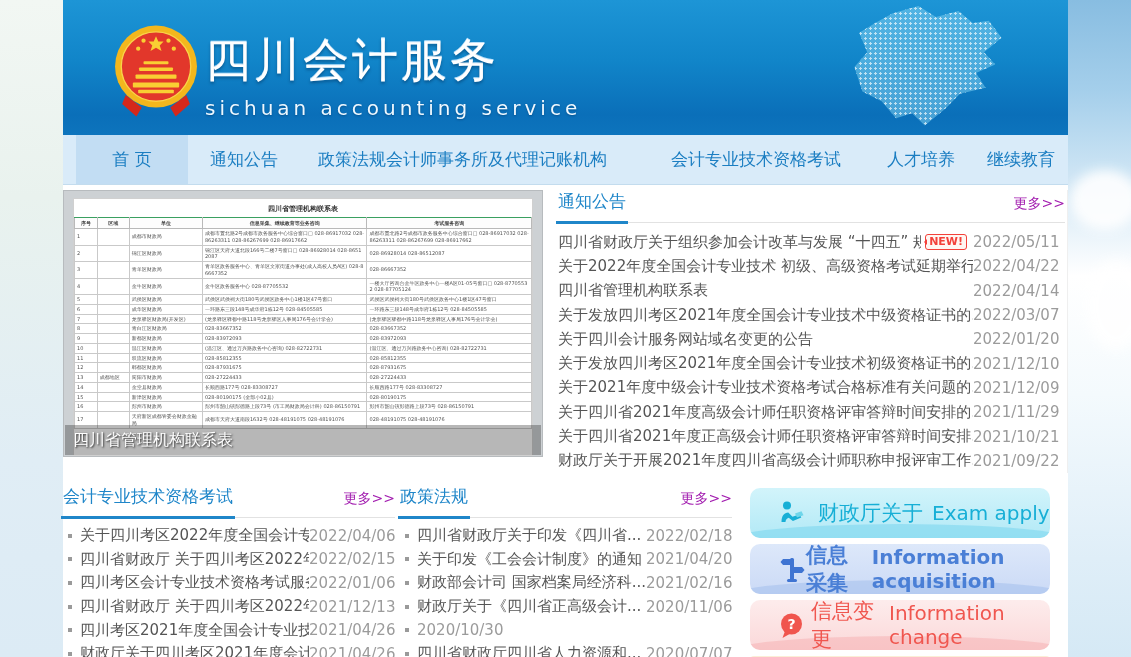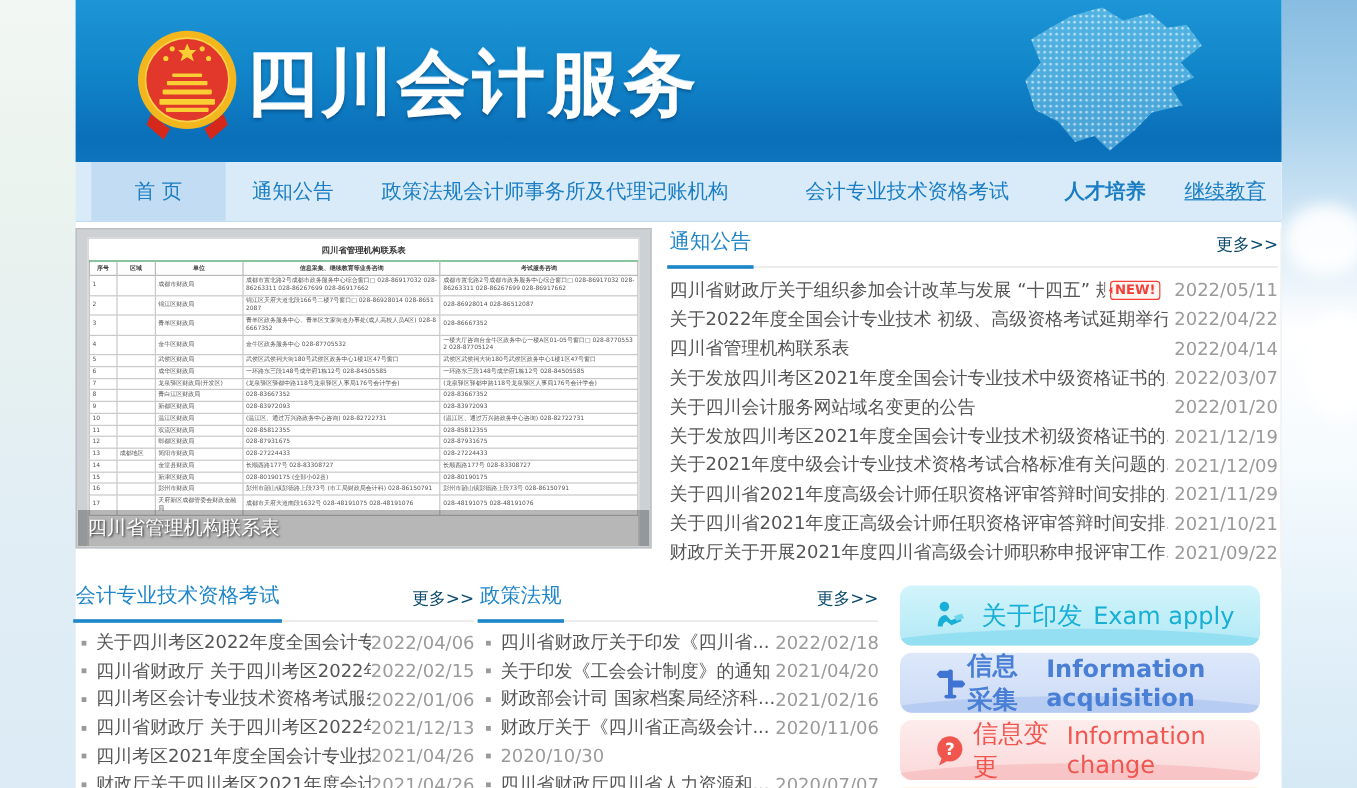--- a/index.html
+++ b/index.html
@@ -14,37 +14,37 @@
   .cloud { position:absolute; background:#fff; border-radius:50%; filter:blur(6px); opacity:.9; }
 
   
   .page { position:absolute; left:63px; top:0; width:1005px; height:657px; background:#fff; }
 
   
   .header { position:relative; height:135px; overflow:hidden;
             background:linear-gradient(180deg,#1d95d6 0%,#1185c9 45%,#0a6fb9 85%,#0d74bd 100%); }
   .emblem { position:absolute; left:47px; top:22px; width:92px; height:98px; }
   .title-block { position:absolute; left:142px; top:30px; }
-  .site-title { color:#ffffff; font-size:60px; font-weight:bold; letter-spacing:3px;
+  .site-title { color:#ffffff; font-size:46px; font-weight:normal; letter-spacing:3px;
                 text-shadow:0 2px 3px rgba(0,40,80,.45), 0 -1px 0 #bfe6ff; }
   .site-sub { color:#eef8ff; font-size:20px; letter-spacing:4px; margin-top:4px;
               text-shadow:0 1px 2px rgba(0,40,80,.4); }
   .sichuan-map { position:absolute; left:785px; top:6px; width:160px; height:122px;
                  background-color:rgba(125,205,238,.55);
                  background-image:radial-gradient(rgba(255,255,255,.65) 1px, transparent 1.4px);
                  background-size:5px 5px;
                  clip-path:polygon(28% 6%,44% 0%,55% 9%,69% 4%,78% 14%,88% 12%,96% 26%,85% 38%,92% 48%,80% 55%,86% 67%,70% 72%,61% 84%,48% 98%,40% 88%,30% 92%,21% 78%,9% 70%,4% 50%,12% 38%,7% 22%,17% 14%); }
 
   
   .nav { height:50px; background:#d9ebf9; display:flex; align-items:stretch;
          border-bottom:1px solid #c3dcee;justify-content:center; }
   .nav-item { display:flex; align-items:center; color:#1b7ec2; font-size:17px; cursor:pointer; white-space:nowrap; }
   .nav-item.active { background:#c2ddf3; width:112px; justify-content:center; }
   .nm1 { margin-left:22px; } .nm2 { margin-left:40px; } .nm3 { }
-  .nm4 { margin-left:64px; } .nm5 { margin-left:46px;font-weight:bold; } .nm6 { margin-left:32px;text-decoration:underline; }
+  .nm4 { margin-left:64px; } .nm5 { margin-left:46px; } .nm6 { margin-left:32px; }
 
   
   .carousel { position:absolute; left:0; top:190px; width:480px; height:267px;
               background:#cdd1d4; border:1px solid #b7bbbe; padding:7px 9px 0 9px; overflow:hidden; }
   .sheet { background:#fff; height:100%; overflow:hidden; border:1px solid #d0d0d0; }
   .sheet-title { text-align:center; font-size:7px; font-weight:bold; color:#333; padding:5px 0 3px 0; }
   table.mini { width:100%; border-collapse:collapse; table-layout:fixed; }
   table.mini th { font-size:5px; color:#444; font-weight:bold; border:1px solid #b9b9b9;
                   border-top:1px solid #3aa060; padding:2px 1px; background:#fdfdfd; }
   table.mini td { font-size:5px; color:#555; border:1px solid #c9c9c9; padding:1px 2px; line-height:1.35;
@@ -54,29 +54,29 @@
                  background:rgba(30,30,30,.32); display:flex; align-items:center; }
   .caption-text { color:#fff; font-size:16px; padding-left:8px; text-shadow:1px 1px 2px rgba(0,0,0,.8); }
   .carousel-dot { position:absolute; right:14px; top:10px; width:10px; height:10px; border-radius:50%;
                   background:#fff; cursor:pointer; }
 
   
   .panel-header { display:flex; justify-content:space-between; align-items:flex-end;
                   border-bottom:1px solid #e2e2e2; padding-bottom:9px; }
   .panel-title { color:#1f86c9; font-size:17px; position:relative; }
   .panel-title::after { content:''; position:absolute; left:-2px; right:-2px; bottom:-11px; height:3px; background:#1f86c9; }
-  .more-link { color:#0c4a6e; font-size:14px; cursor:pointer; }
+  .more-link { color:#a21caf; font-size:14px; cursor:pointer; }
 
   
   .notice { position:absolute; left:495px; top:190px; width:510px; border-right:1px solid #efefef; padding-right:2px; }
   .n-list { margin-top:7px; }
   .n-row { display:flex; align-items:center; height:24.3px; }
   .n-title { flex:1; font-size:15px; color:#555; white-space:nowrap; overflow:hidden; text-overflow:clip;
              text-decoration:none; cursor:pointer; }
-  .n-date { width:92px; text-align:right; font-size:15px; color:#9b9b9b; }
+  .n-date { width:92px; font-size:15px; color:#9b9b9b; }
   .badge-new { color:#f3413a; border:1px solid #f3413a; background:#fff6f2; font-size:11px; font-weight:bold;
                border-radius:3px; padding:0 3px; margin:0 6px 0 4px; position:relative; line-height:14px; }
   .badge-new::before { content:''; position:absolute; left:-5px; top:4px; border:3px solid transparent;
                        border-right-color:#f3413a; }
 
   
   .bottom-panel { position:absolute; top:485px; width:332px; }
   .exam-panel { left:0; }
   .policy-panel { left:337px; }
   .b-list { margin-top:6px; }
@@ -126,20 +126,21 @@
       <circle cx="30" cy="30" r="2.4" fill="#f9cf33"></circle>
       <circle cx="70" cy="30" r="2.4" fill="#f9cf33"></circle>
       <rect x="36" y="44" width="28" height="3.4" rx="1" fill="#f9cf33"></rect>
       <rect x="31" y="51" width="38" height="4" rx="1" fill="#f9cf33"></rect>
       <rect x="27" y="59" width="46" height="4.6" rx="1" fill="#f9cf33"></rect>
       <rect x="24" y="68" width="52" height="5.4" rx="1" fill="#f9cf33"></rect>
       <rect x="30" y="76" width="40" height="4" rx="1" fill="#f9cf33"></rect>
     </svg>
     <div class="title-block">
       <div class="site-title">四川会计服务</div>
+      <div class="site-sub">sichuan accounting service</div>
     </div>
     <div class="sichuan-map"></div>
   </div>
 
   <div class="nav">
     <div class="nav-item active">首 页</div>
     <div class="nav-item nm1">通知公告</div>
     <div class="nav-item nm2">政策法规</div>
     <div class="nav-item nm3">会计师事务所及代理记账机构</div>
     <div class="nav-item nm4">会计专业技术资格考试</div>
@@ -311,21 +312,21 @@
       <div class="n-row">
         <a class="n-title">关于发放四川考区2021年度全国会计专业技术中级资格证书的...</a>
         <span class="n-date">2022/03/07</span>
       </div>
       <div class="n-row">
         <a class="n-title">关于四川会计服务网站域名变更的公告</a>
         <span class="n-date">2022/01/20</span>
       </div>
       <div class="n-row">
         <a class="n-title">关于发放四川考区2021年度全国会计专业技术初级资格证书的...</a>
-        <span class="n-date">2021/12/19</span>
+        <span class="n-date">2021/12/10</span>
       </div>
       <div class="n-row">
         <a class="n-title">关于2021年度中级会计专业技术资格考试合格标准有关问题的...</a>
         <span class="n-date">2021/12/09</span>
       </div>
       <div class="n-row">
         <a class="n-title">关于四川省2021年度高级会计师任职资格评审答辩时间安排的...</a>
         <span class="n-date">2021/11/29</span>
       </div>
       <div class="n-row">
@@ -418,21 +419,21 @@
 
   <div class="quick-links">
     <div class="ql ql-cyan">
       <span class="icon-wrap">
         <svg width="28" height="26" viewBox="0 0 28 26" fill="#17afd6">
           <circle cx="9" cy="5.5" r="4"></circle>
           <path d="M3.5 22c0-6 2.6-9.4 6.8-9.4l4.2 4.2 7.2-2.6 1.6 3.2-8.4 3.6-4.2-3.2c-2.2 1-3.2 2.4-3.2 4.2z"></path>
           <path d="M17 13.5l6.5-2.2 2 4-6.5 2.2z" fill="#6fd6ea"></path>
         </svg>
       </span>
-      <span class="zh">关于印发</span>
+      <span class="zh">财政厅关于</span>
       <span class="en">Exam apply</span>
     </div>
     <div class="ql ql-blue">
       <span class="icon-wrap">
         <svg width="28" height="27" viewBox="0 0 28 27" fill="#3f74d2">
           <rect x="12" y="2" width="4" height="23" rx="1.5"></rect>
           <path d="M14 3h-9l-2.5 3L5 9h9z"></path>
           <path d="M14 11h10l2.5 3-2.5 3H14z"></path>
           <rect x="9" y="23" width="10" height="3" rx="1.5"></rect>
         </svg>

